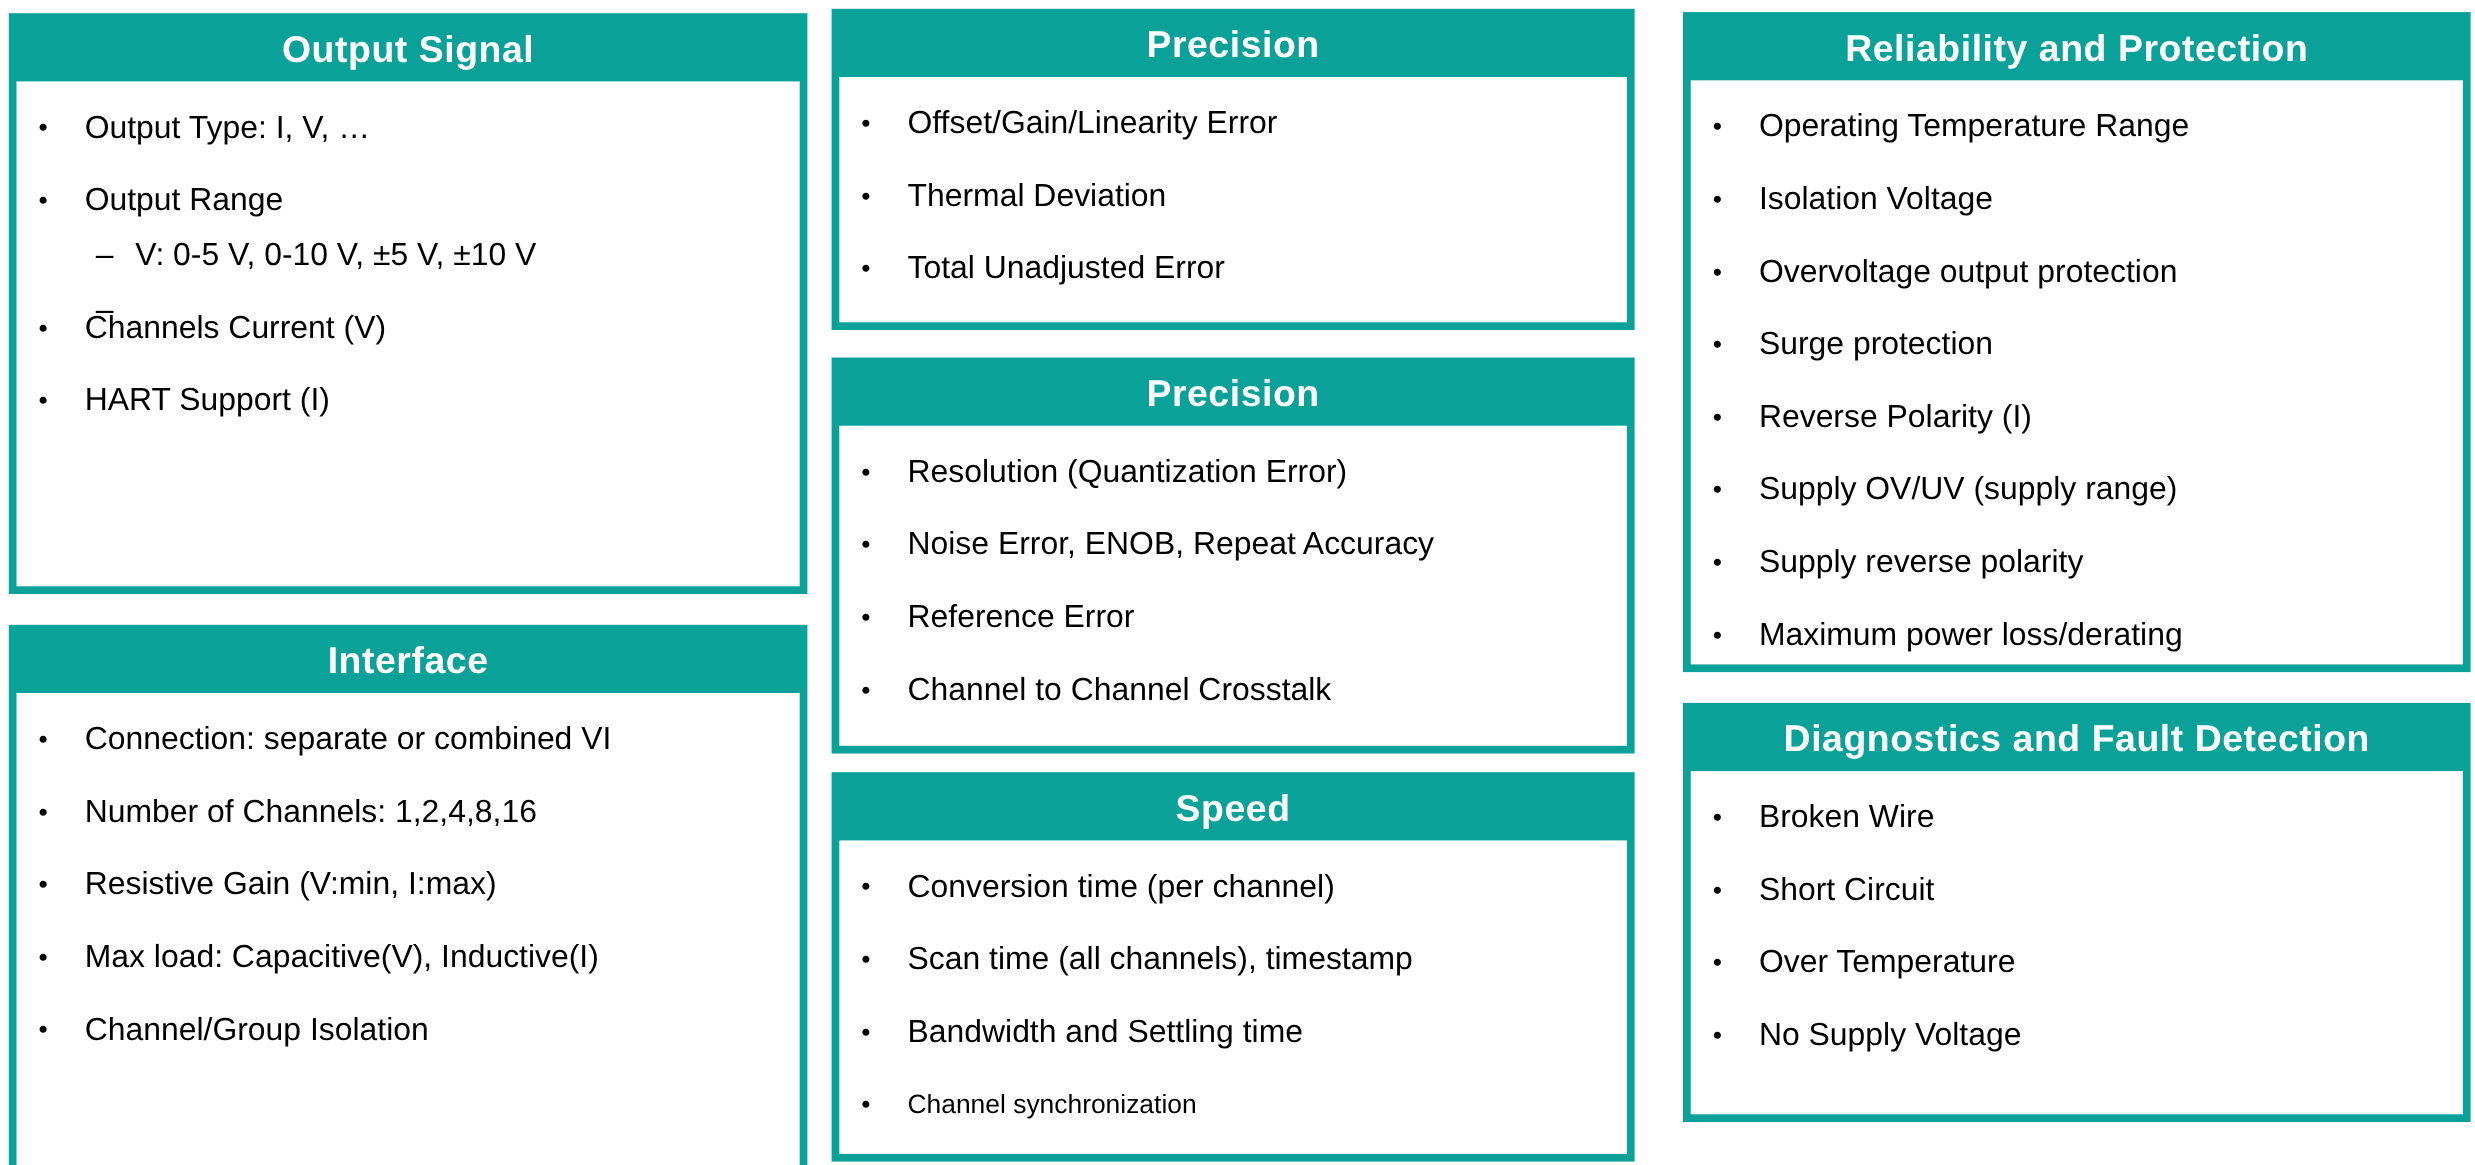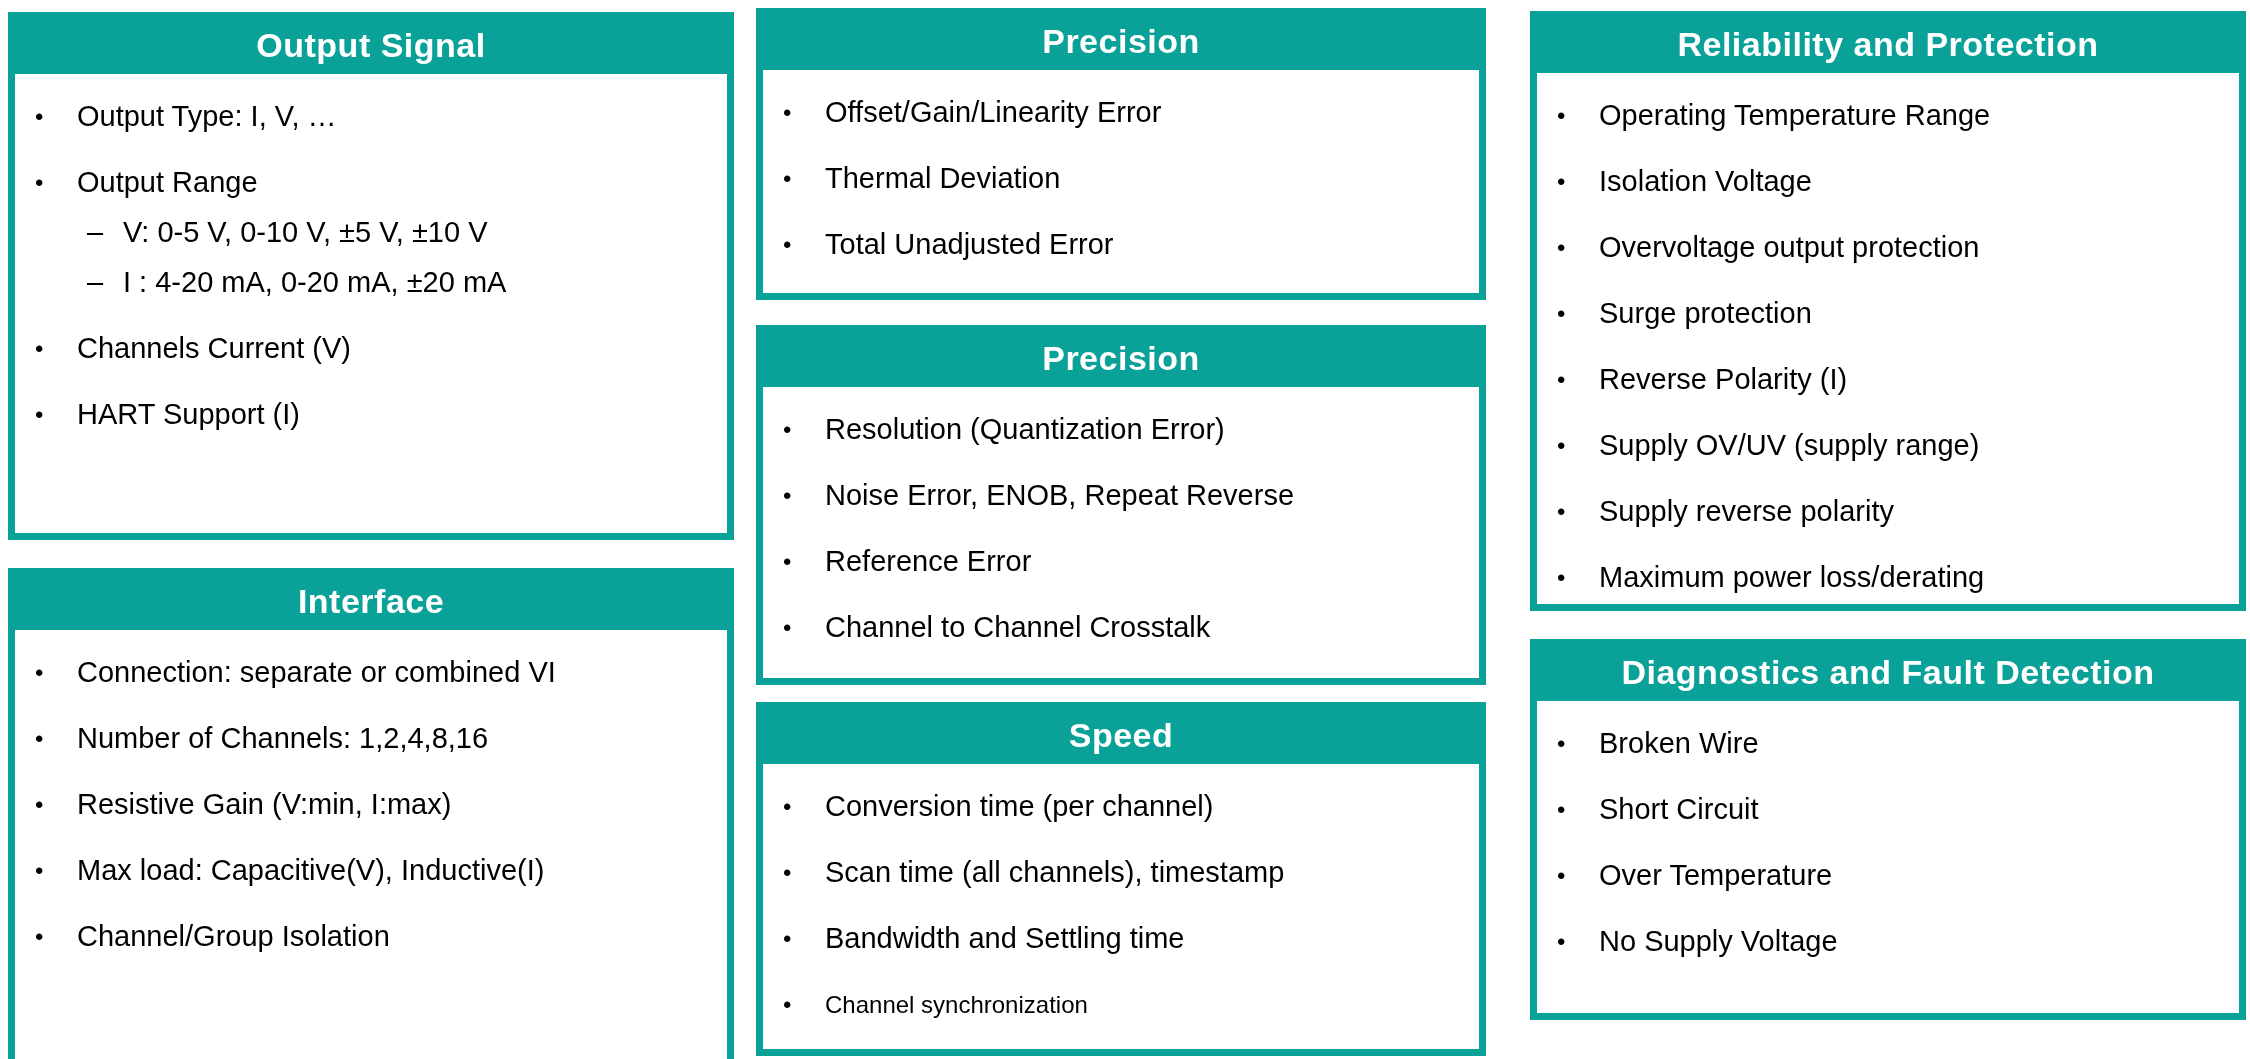--- a/index.html
+++ b/index.html
@@ -47,21 +47,21 @@
 <div class="page">
 
   <div class="col col1">
     <section class="box h-output">
       <h2 class="box-title">Output Signal</h2>
       <div class="box-content">
         <ul class="bullets">
             <li class="item level0"><span class="marker">•</span><span class="text">Output Type: I, V, …</span></li>
             <li class="item level0"><span class="marker">•</span><span class="text">Output Range</span></li>
             <li class="item level1"><span class="marker">–</span><span class="text">V: 0-5 V, 0-10 V, ±5 V, ±10 V</span></li>
-            <li class="item level1"><span class="marker">–</span><span class="text">I : 4-20 mA, 0-20 mA, ±20 mA</span></li>
+            <li class="item level1"><span class="marker">–</span></li>
             <li class="item level0"><span class="marker">•</span><span class="text">Channels Current (V)</span></li>
             <li class="item level0"><span class="marker">•</span><span class="text">HART Support (I)</span></li>
           </ul>
       </div>
     </section>
     <section class="box h-interface mt28">
       <h2 class="box-title">Interface</h2>
       <div class="box-content">
         <ul class="bullets">
             <li class="item level0"><span class="marker">•</span><span class="text">Connection: separate or combined VI</span></li>
@@ -83,21 +83,21 @@
             <li class="item level0"><span class="marker">•</span><span class="text">Thermal Deviation</span></li>
             <li class="item level0"><span class="marker">•</span><span class="text">Total Unadjusted Error</span></li>
           </ul>
       </div>
     </section>
     <section class="box h-precision mt25">
       <h2 class="box-title">Precision</h2>
       <div class="box-content">
         <ul class="bullets">
             <li class="item level0"><span class="marker">•</span><span class="text">Resolution (Quantization Error)</span></li>
-            <li class="item level0"><span class="marker">•</span><span class="text">Noise Error, ENOB, Repeat Reverse</span></li>
+            <li class="item level0"><span class="marker">•</span><span class="text">Noise Error, ENOB, Repeat Accuracy</span></li>
             <li class="item level0"><span class="marker">•</span><span class="text">Reference Error</span></li>
             <li class="item level0"><span class="marker">•</span><span class="text">Channel to Channel Crosstalk</span></li>
           </ul>
       </div>
     </section>
     <section class="box h-speed mt17">
       <h2 class="box-title">Speed</h2>
       <div class="box-content">
         <ul class="bullets">
             <li class="item level0"><span class="marker">•</span><span class="text">Conversion time (per channel)</span></li>

